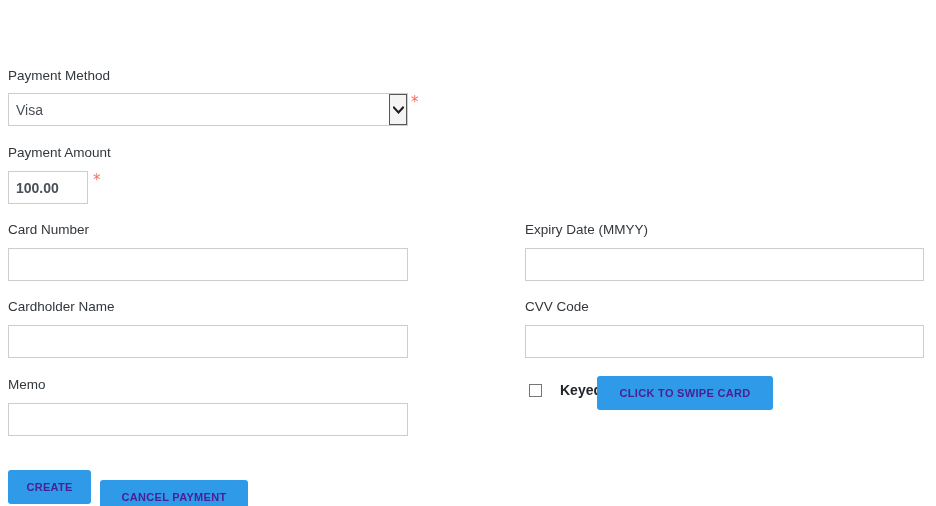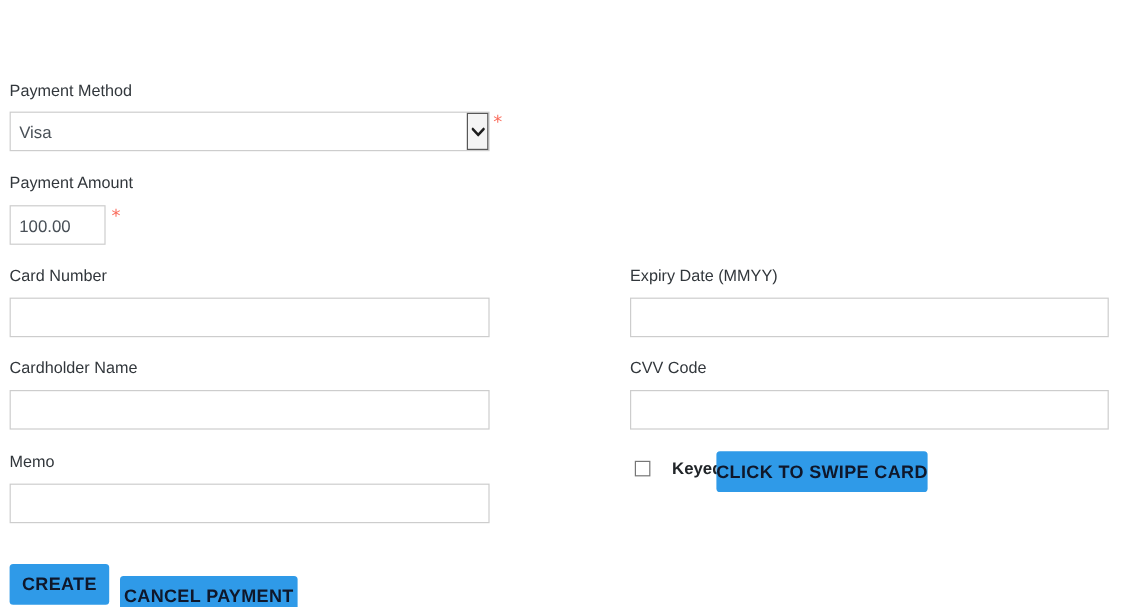--- a/index.html
+++ b/index.html
@@ -99,26 +99,26 @@
     font-size: 15px;
     color: #fa6a5a;
     line-height: 1;
     font-family: "DejaVu Sans", sans-serif;
   }
 
   .btn {
     position: absolute;
     box-sizing: border-box;
     background: #2f9ae8;
-    color: #0f172a;
+    color: #4c1d95;
     border: none;
     border-radius: 3px;
     font-family: "Liberation Sans", sans-serif;
     font-weight: bold;
-    font-size: 15px;
+    font-size: 11px;
     letter-spacing: 0.3px;
     text-transform: uppercase;
     cursor: pointer;
     display: flex;
     align-items: center;
     justify-content: center;
     white-space: nowrap;
     padding: 0 16px;
   }
 
@@ -167,21 +167,21 @@
     <span class="select-button">
       <svg width="11" height="8" viewBox="0 0 11 8" aria-hidden="true">
         <path d="M1 1.6 L5.5 6.4 L10 1.6" fill="none" stroke="#1d1d1d" stroke-width="2.1" stroke-linecap="square"></path>
       </svg>
     </span>
   </div>
   <span class="required-star" style="left:411px; top:95px;">*</span>
 
   <div class="field-label" style="left:8px; top:145px;">Payment Amount</div>
 
-  <input class="text-input" type="text" style="left: 8px; top: 171px; width: 80px; height: 33px;" value="100.00">
+  <input class="text-input" type="text" style="left: 8px; top: 171px; width: 80px; height: 33px; font-weight: bold;" value="100.00">
   <span class="required-star" style="left:93px; top:173px;">*</span>
 
   <div class="field-label" style="left:8px; top:222px;">Card Number</div>
   <input class="text-input" type="text" style="left: 8px; top: 248px; width: 400px; height: 33px;" placeholder="">
 
   <div class="field-label" style="left:8px; top:299px;">Cardholder Name</div>
   <input class="text-input" type="text" style="left: 8px; top: 325px; width: 400px; height: 33px;" placeholder="">
 
   <div class="field-label" style="left:8px; top:377px;">Memo</div>
   <input class="text-input" type="text" style="left: 8px; top: 403px; width: 400px; height: 33px;" placeholder="">

